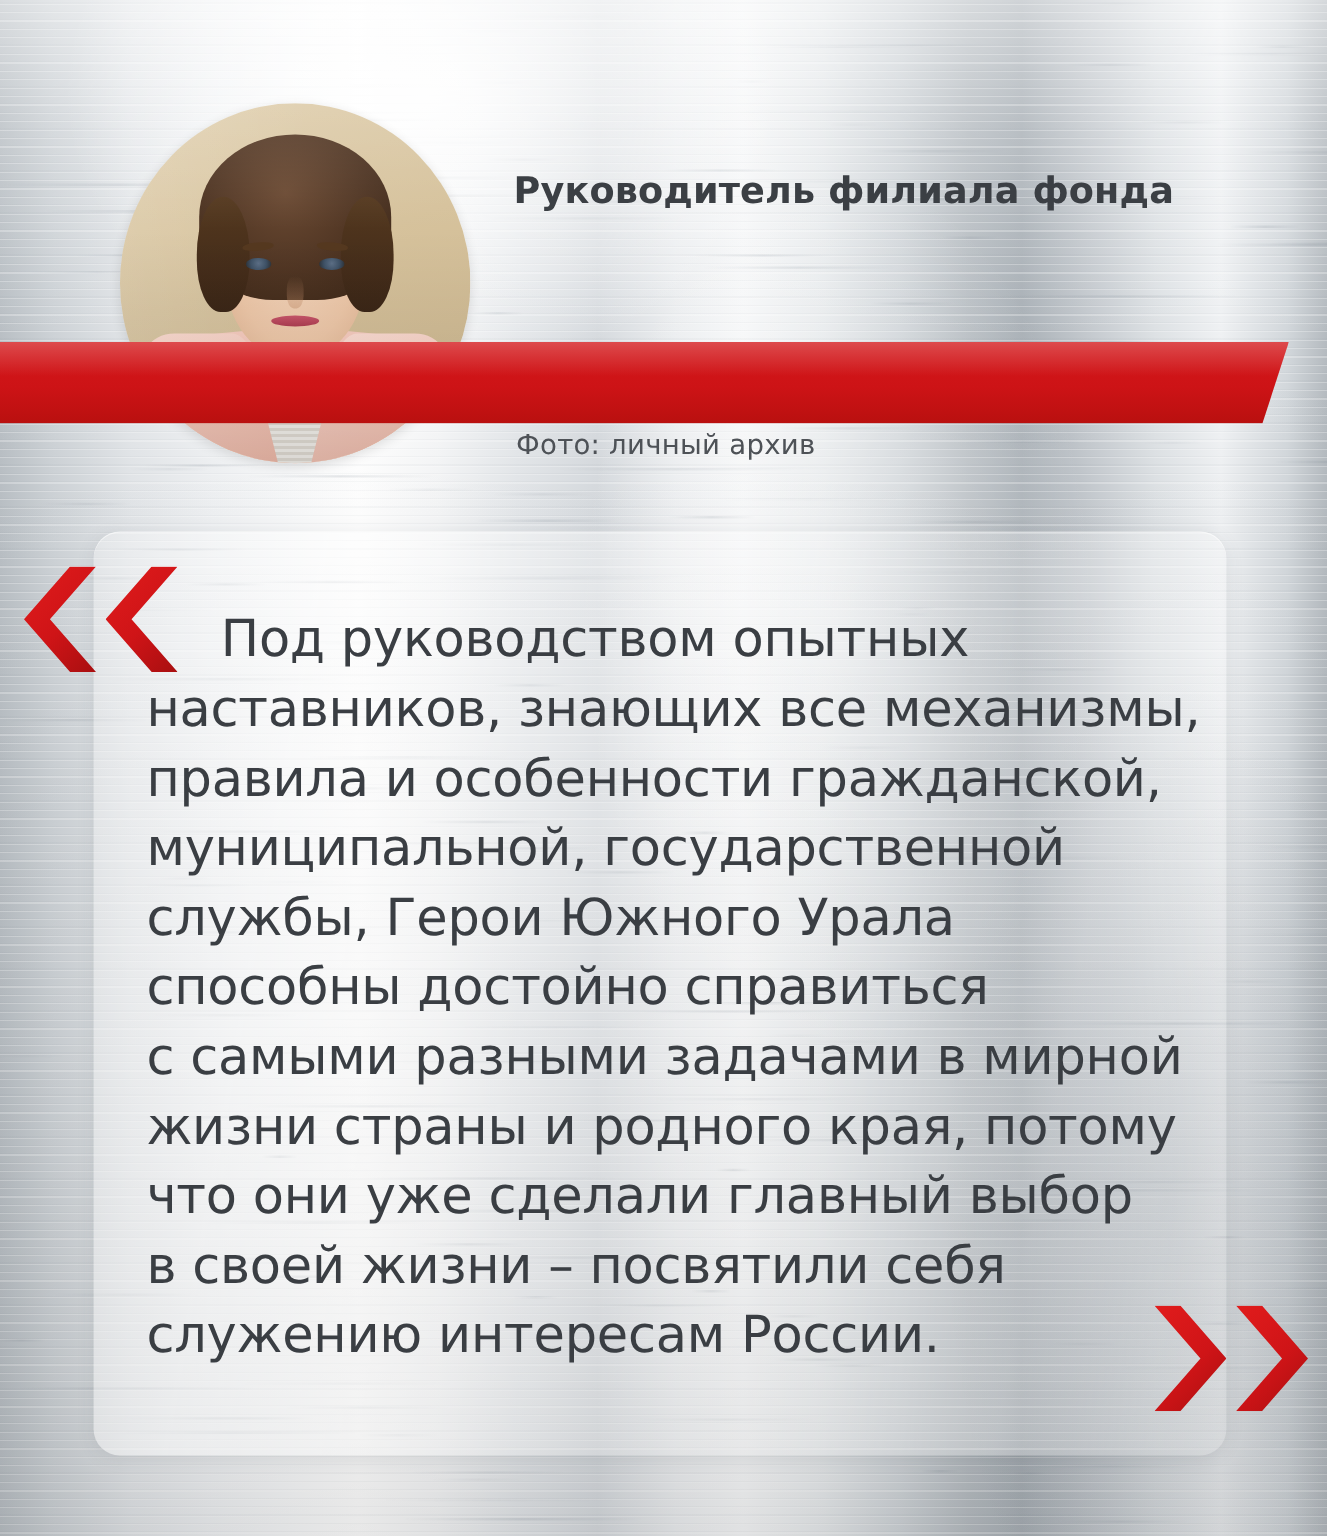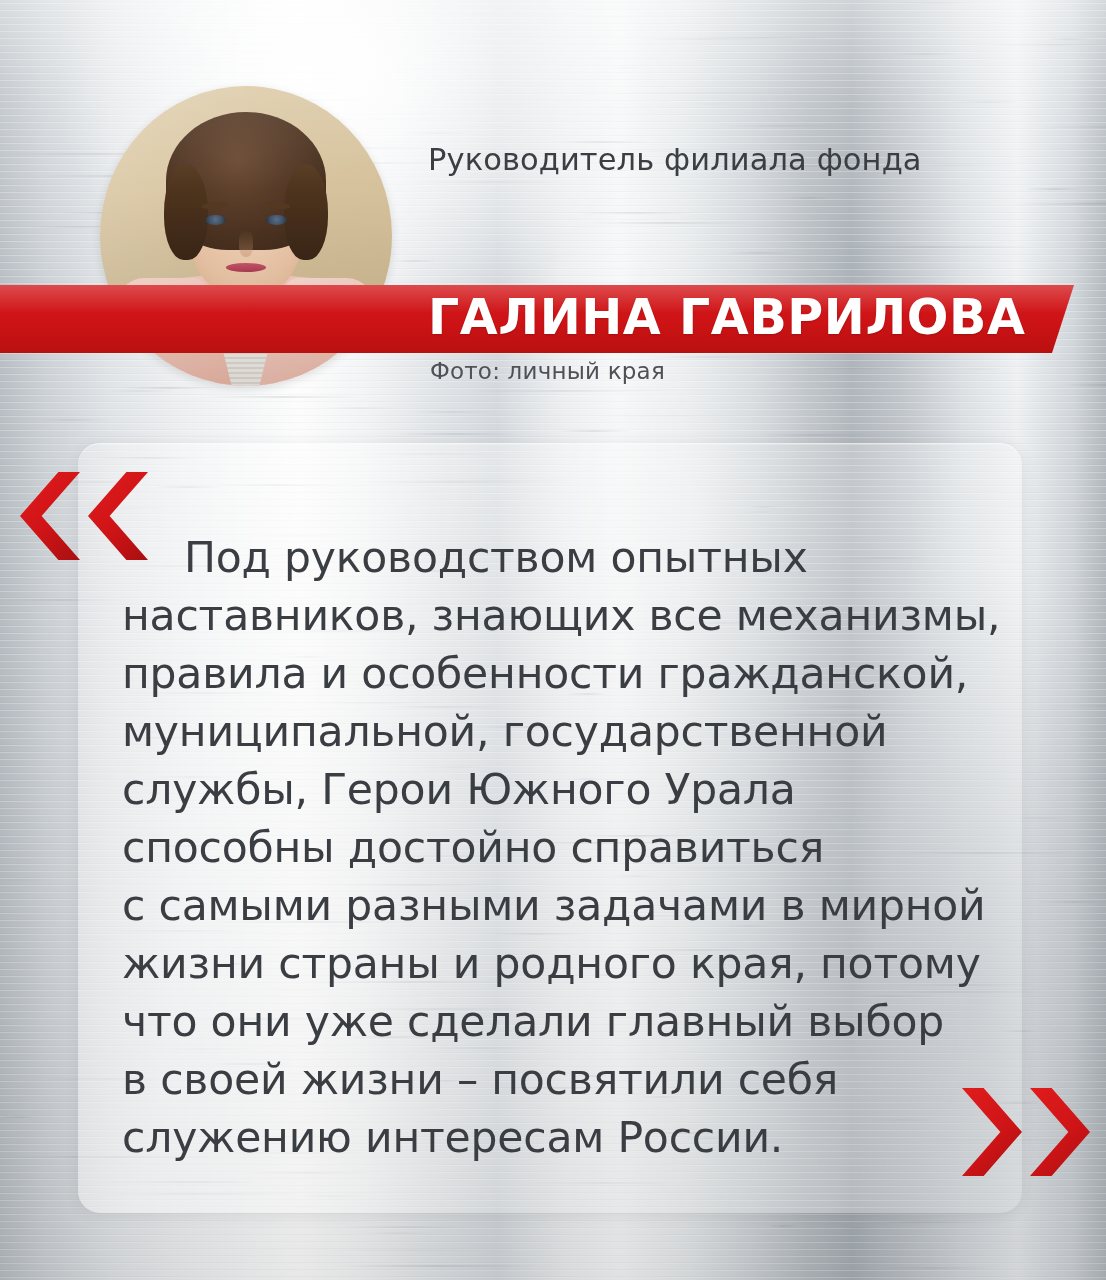--- a/index.html
+++ b/index.html
@@ -45,21 +45,21 @@
   .bg-glow{
     background:radial-gradient(ellipse 430px 340px at 32% 6%, rgba(255,255,255,.92), rgba(255,255,255,0) 70%),
                radial-gradient(ellipse 300px 520px at 63% 40%, rgba(255,255,255,.40), rgba(255,255,255,0) 72%),
                radial-gradient(ellipse 260px 600px at 88% 78%, rgba(90,102,114,.18), rgba(0,0,0,0) 72%);
   }
 
   
   .header-text{
     position:absolute;left:428px;top:140px;width:650px;
     font-family:"DejaVu Sans","Liberation Sans",sans-serif;
-    font-size:30.5px;line-height:40px;font-weight:400;
+    font-size:30.5px;line-height:40px;font-weight:700;
     letter-spacing:.1px;color:#3b3f44;
   }
   .header-text .l{display:block;white-space:nowrap;}
 
   
   .name-banner{
     position:absolute;left:-6px;top:285px;width:1080px;height:68px;
     background:linear-gradient(180deg,#d4181b 0%,#cd1316 55%,#b9100f 100%);
     clip-path:polygon(0 0, 100% 0, calc(100% - 22px) 100%, 0 100%);
     box-shadow:0 2px 6px rgba(0,0,0,.22);
@@ -144,21 +144,20 @@
       rgba(255,255,255,.30) 82%, rgba(255,255,255,.12) 100%);
     box-shadow:0 2px 14px rgba(60,70,80,.10), inset 0 1px 0 rgba(255,255,255,.55);
   }
 
   .quote-text{
     position:absolute;left:122px;top:505px;width:900px;
     font-family:"DejaVu Sans","Liberation Sans",sans-serif;
     font-size:42.5px;line-height:58px;font-weight:400;
     letter-spacing:-.2px;color:#3a3e43;
     white-space:pre-line;
-    margin-top:24px;
   }
   .quote-text .ln{display:block;white-space:nowrap;}
   .quote-text .ln.first{padding-left:62px;}
 
   
   .chev-group{position:absolute;display:flex;gap:8px;}
   .chev-open{left:20px;top:472px;}
   .chev-close{left:962px;top:1088px;}
   .chev{
     width:60px;height:88px;
@@ -377,23 +376,22 @@
     <div class="p-shade"></div>
   </div>
 
   <div class="header-text">
     <span class="l">Руководитель филиала фонда</span>
   </div>
 
   <div class="name-banner">
     <div class="glint"></div>
   </div>
-  <div class="name-text">ГАЛИНА ГАВРИЛОВА</div>
-
-  <div class="photo-credit">Фото: личный края</div>
+
+  <div class="photo-credit">Фото: личный архив</div>
 
   <div class="chev-group chev-open">
     <div class="chev left"></div>
     <div class="chev left"></div>
   </div>
 
   <div class="quote-text" id="quote-text"><span class="ln first">Под руководством опытных</span><span class="ln">наставников, знающих все механизмы,</span><span class="ln">правила и особенности гражданской,</span><span class="ln">муниципальной, государственной</span><span class="ln">службы, Герои Южного Урала</span><span class="ln">способны достойно справиться</span><span class="ln">с самыми разными задачами в мирной</span><span class="ln">жизни страны и родного края, потому</span><span class="ln">что они уже сделали главный выбор</span><span class="ln">в своей жизни – посвятили себя</span><span class="ln">служению интересам России.</span></div>
 
   <div class="chev-group chev-close">
     <div class="chev right"></div>

